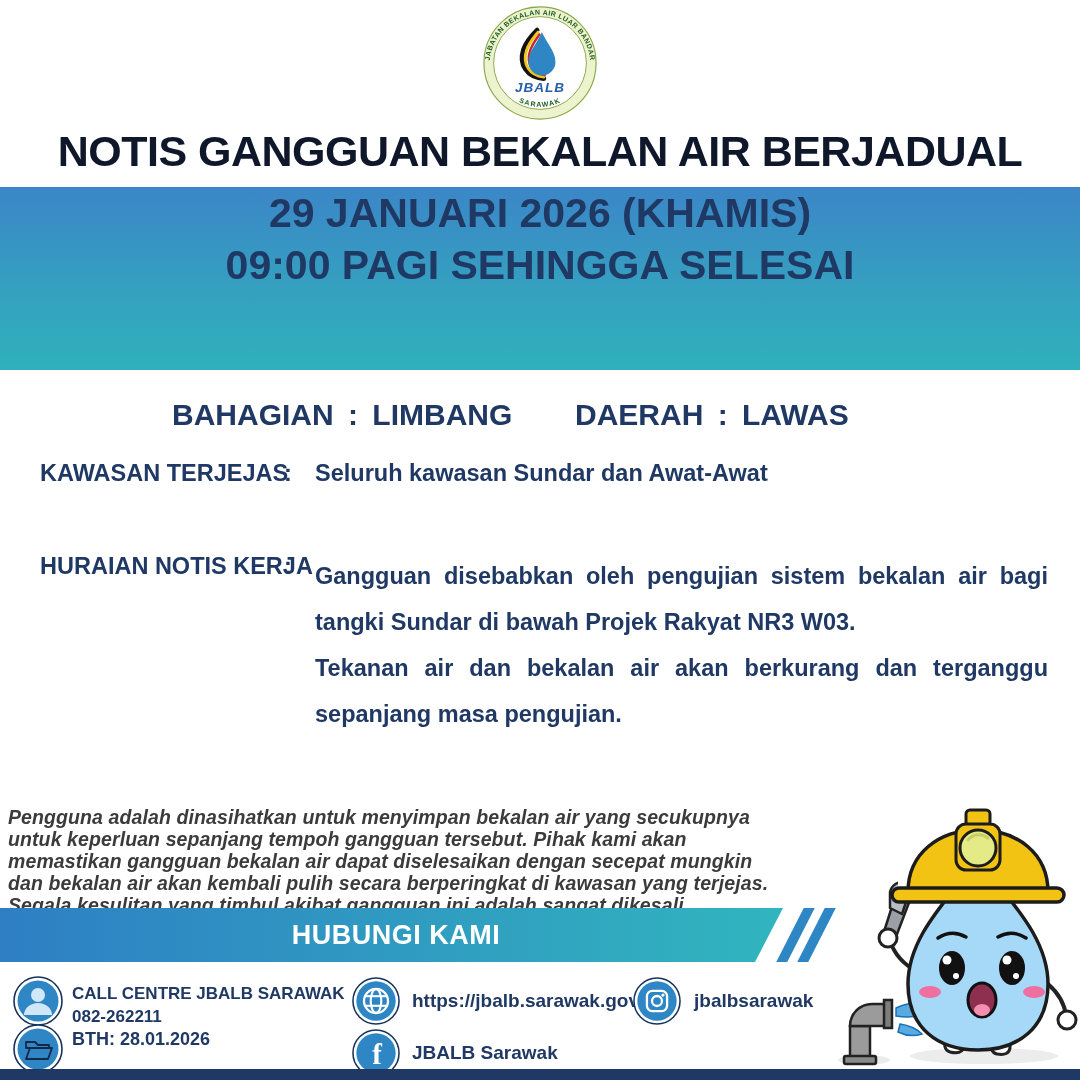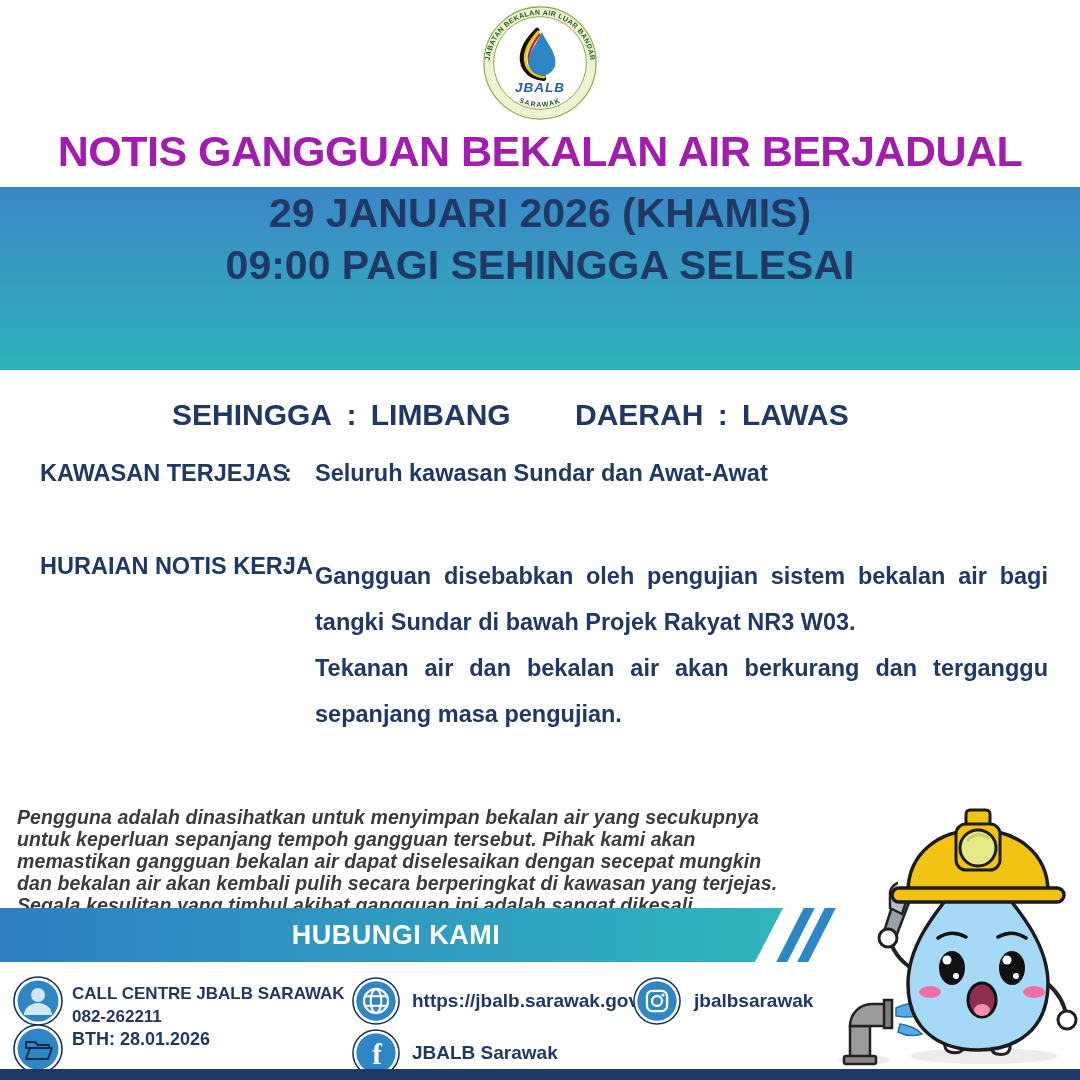--- a/index.html
+++ b/index.html
@@ -12,21 +12,21 @@
     overflow: hidden;
     font-family: "Liberation Sans", sans-serif;
     margin: 0 auto;
   }
 
   
   #logo-wrap { position:absolute; left:482px; top:5px; width:116px; height:116px; }
   #main-title {
     position:absolute; top:127px; left:0; width:1080px;
     text-align:center; font-size:43px; font-weight:bold;
-    letter-spacing:-0.5px; color:#a21caf; white-space:nowrap;
+    letter-spacing:-0.5px; color:#0f172a; white-space:nowrap;
   }
 
   
   #date-band {
     position:absolute; top:187px; left:0; width:1080px; height:183px;
     background: linear-gradient(180deg, #3b86c7 0%, #35a0c0 55%, #2fb1bb 100%);
     text-align:center; color:#1f3864;
   }
   #date-band .band-line { font-size:41px; font-weight:bold; line-height:52px; }
   #date-band .band-inner { }
@@ -46,21 +46,21 @@
     position:absolute; left:315px; top:553px; width:733px;
     font-size:23.5px; font-weight:bold; color:#1f3864;
     text-align:justify; line-height:46px;
   }
   #huraian-text p { margin:0; }
 
   
   #advisory {
     position:absolute; left:8px; top:806px; width:762px;
     font-size:19.5px; font-style:italic; font-weight:600;
-    color:#3b3b3b; line-height:22px; letter-spacing:0.1px;margin-left:9px;
+    color:#3b3b3b; line-height:22px; letter-spacing:0.1px;
   }
 
   
   #hubungi-band {
     position:absolute; top:908px; left:0; width:783px; height:54px;
     background: linear-gradient(90deg, #2e7fc4 0%, #31b5be 100%);
     clip-path: polygon(0 0, 100% 0, calc(100% - 28px) 100%, 0 100%);
     text-align:center;
   }
   #hubungi-band span {
@@ -114,21 +114,21 @@
 
   <div id="date-band">
     <div class="band-inner">
       <div class="band-line">29 JANUARI 2026 (KHAMIS)</div>
       <div class="band-line">09:00 PAGI SEHINGGA SELESAI</div>
     </div>
   </div>
 
   <div id="region-row">
     <div id="bahagian">
-      <span style="margin-right: 6px;">SEHINGGA</span>
+      <span style="margin-right: 6px;">BAHAGIAN</span>
       <span style="margin-right: 6px;">:</span>
       <span style="margin-right: 6px;">LIMBANG</span>
     </div>
     <div id="daerah">
       <span style="margin-right: 6px;">DAERAH</span>
       <span style="margin-right: 6px;">:</span>
       <span style="margin-right: 18px;">LAWAS</span>
     </div>
   </div>
 

